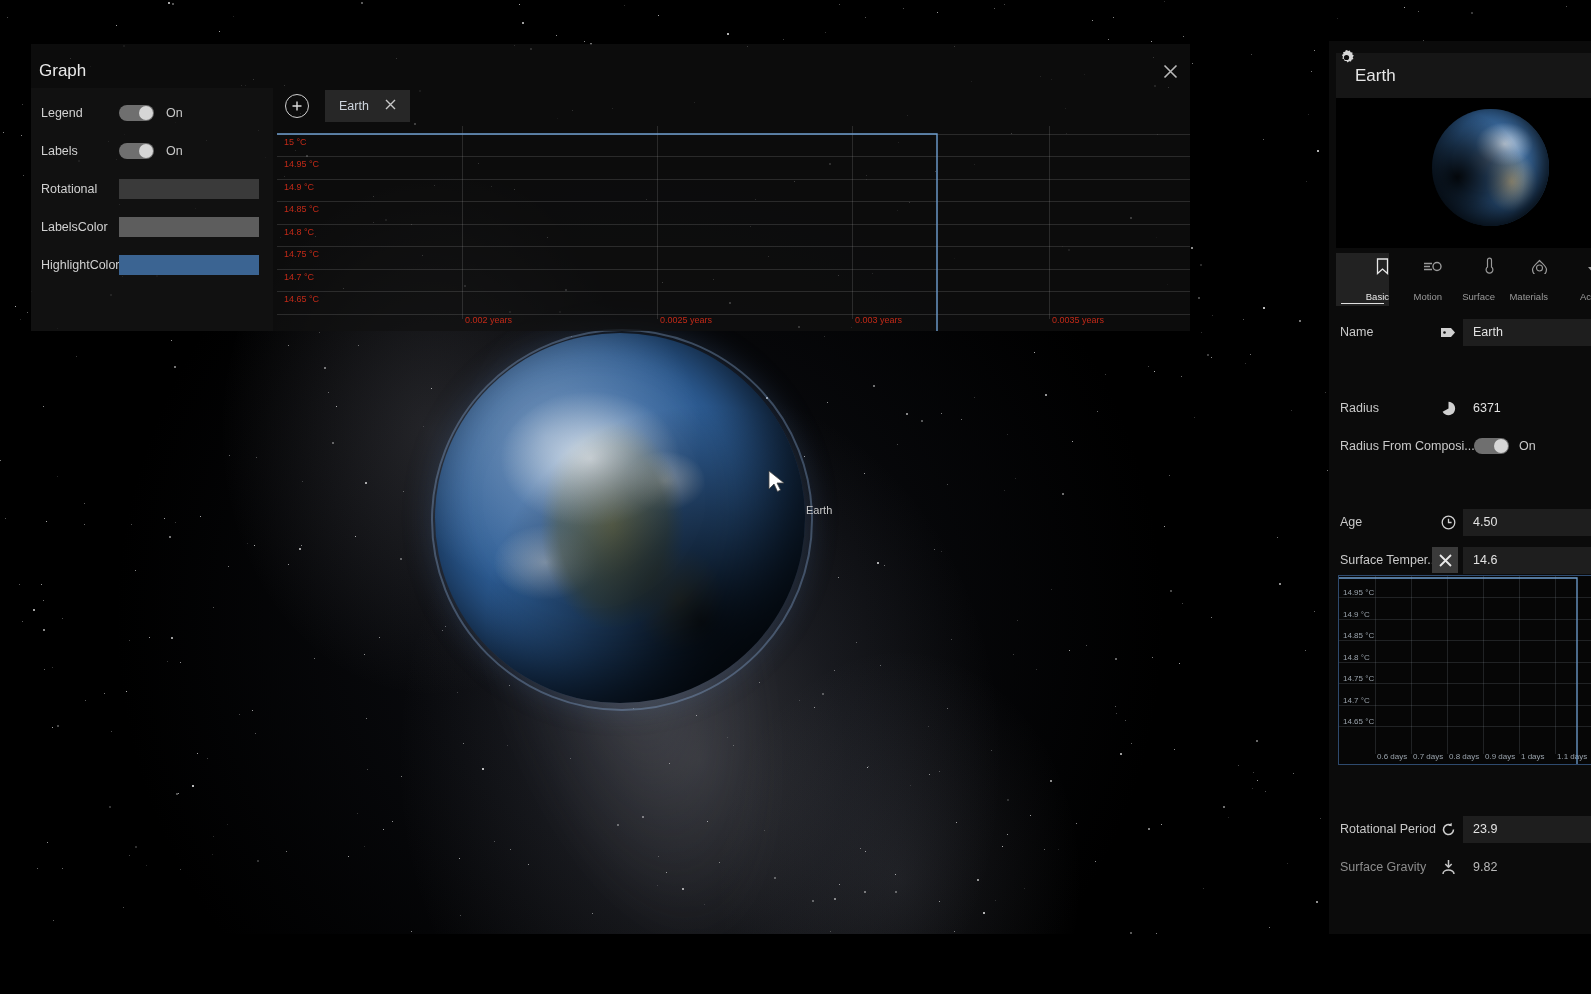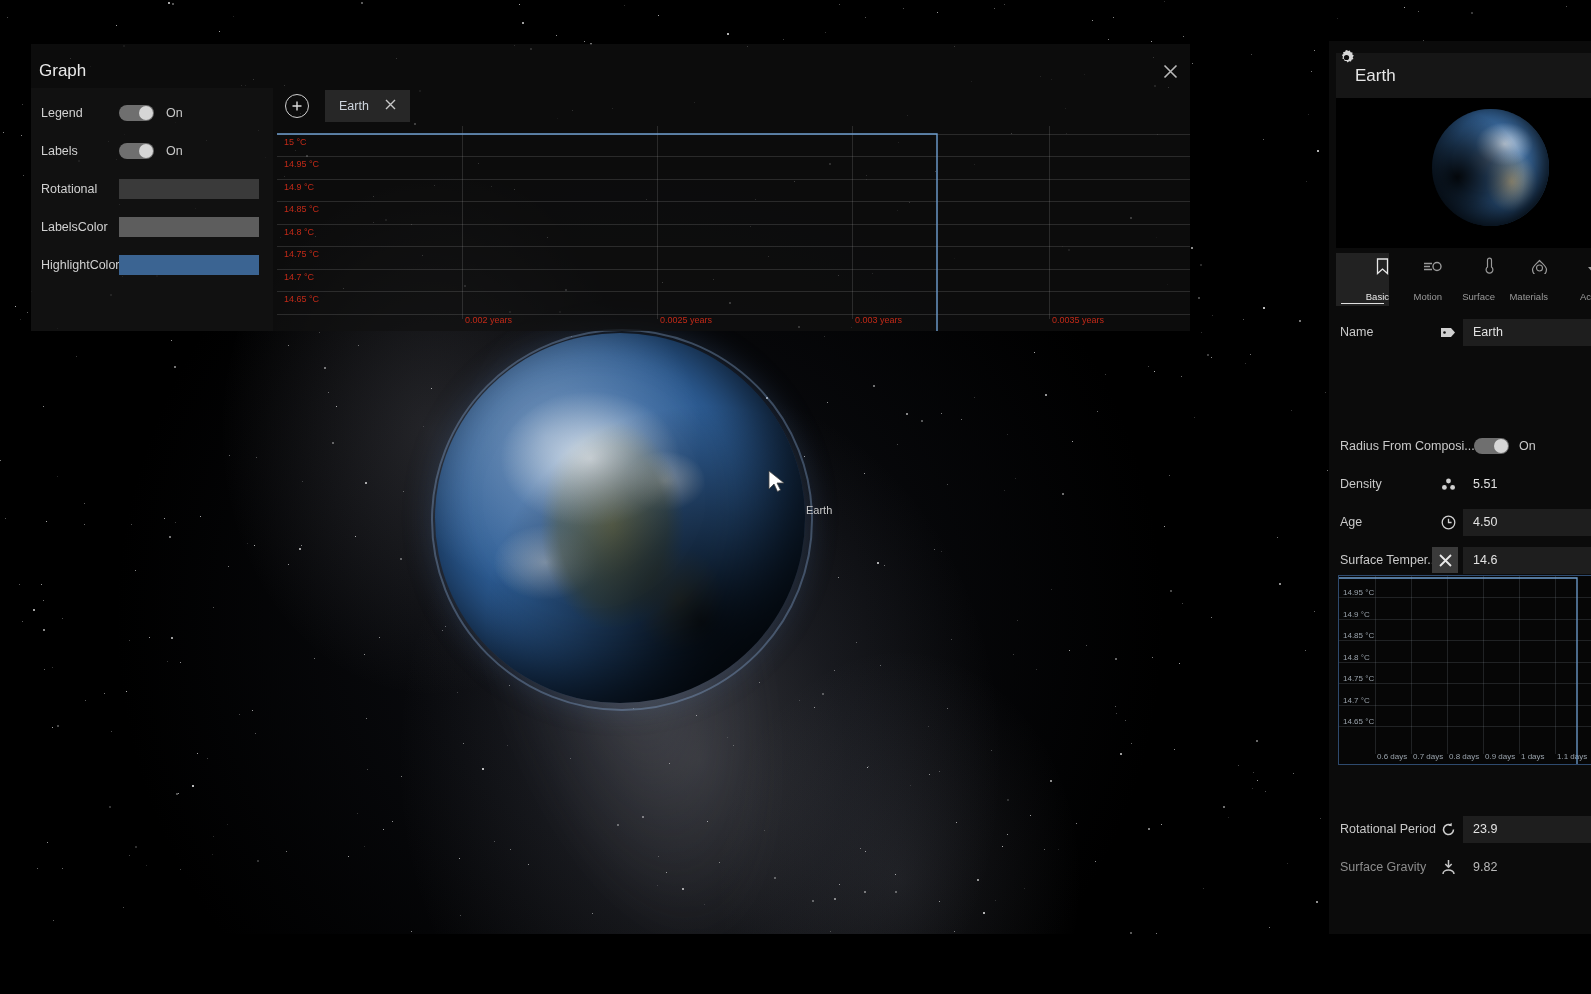--- a/index.html
+++ b/index.html
@@ -847,40 +847,38 @@
     <span class="picon">
         <svg width="16" height="11" viewBox="0 0 16 11">
           <path d="M1 1 H11 L15 5.5 L11 10 H1 Z" fill="#d0d0d0"></path>
           <circle cx="4.5" cy="5.5" r="1.3" fill="#111"></circle>
         </svg>
       </span>
     <span class="pfield">Earth</span>
   </div>
 
 
+  <div class="prow" style="top:348px">
+    <span class="plabel">Radius</span>
+    <span class="picon">
+        <svg width="15" height="15" viewBox="0 0 15 15">
+          <path d="M7.5 7.5 L7.5 0.8 A6.7 6.7 0 1 1 1.6 10.8 Z" fill="#d0d0d0"></path>
+        </svg>
+      </span>
+    <span class="pfield plain">6371</span>
+  </div>
 
   <div class="prow" style="top:386px">
     <span class="plabel">Radius From Composi...</span>
     <span class="ptoggle">
         <span class="knob"></span>
       </span>
     <span class="ptog-text">On</span>
   </div>
 
-  <div class="prow" style="top:424px">
-    <span class="plabel">Density</span>
-    <span class="picon">
-        <svg width="15" height="13" viewBox="0 0 15 13">
-          <circle cx="7.5" cy="3" r="2.4" fill="#d0d0d0"></circle>
-          <circle cx="3.4" cy="9.4" r="2.4" fill="#d0d0d0"></circle>
-          <circle cx="11.6" cy="9.4" r="2.4" fill="#d0d0d0"></circle>
-        </svg>
-      </span>
-    <span class="pfield plain">5.51</span>
-  </div>
 
   <div class="prow" style="top:462px">
     <span class="plabel">Age</span>
     <span class="picon">
         <svg width="15" height="15" viewBox="0 0 15 15">
           <circle cx="7.5" cy="7.5" r="6.3" fill="none" stroke="#d0d0d0" stroke-width="1.3"></circle>
           <path d="M7.5 3.8 V7.5 H10.6" stroke="#d0d0d0" stroke-width="1.3" fill="none"></path>
         </svg>
       </span>
     <span class="pfield">4.50</span>

